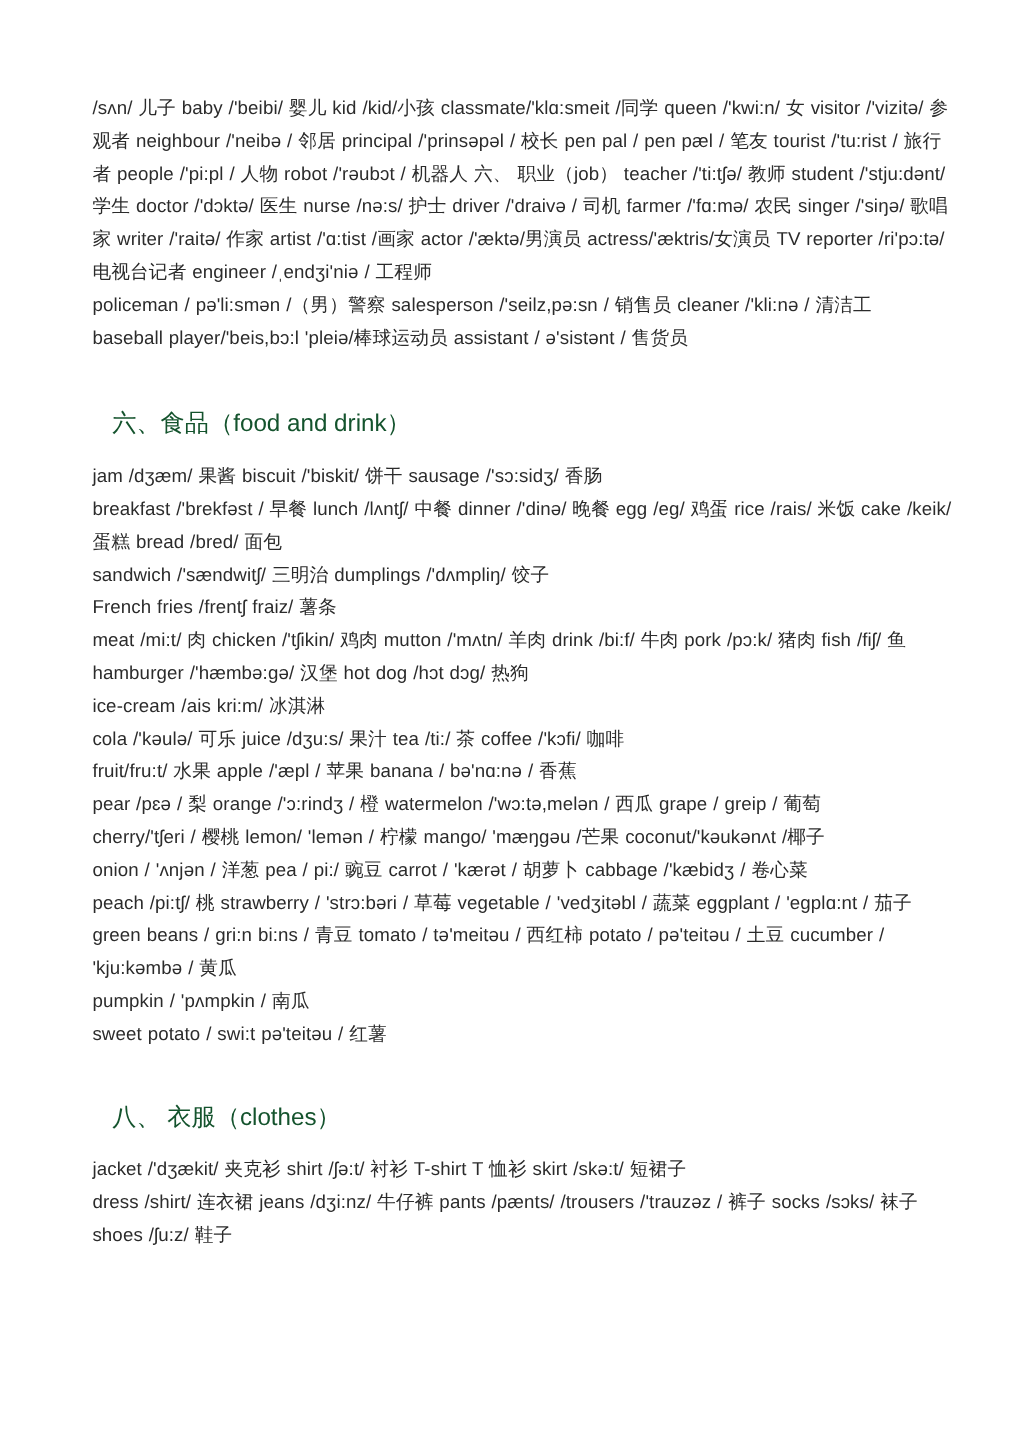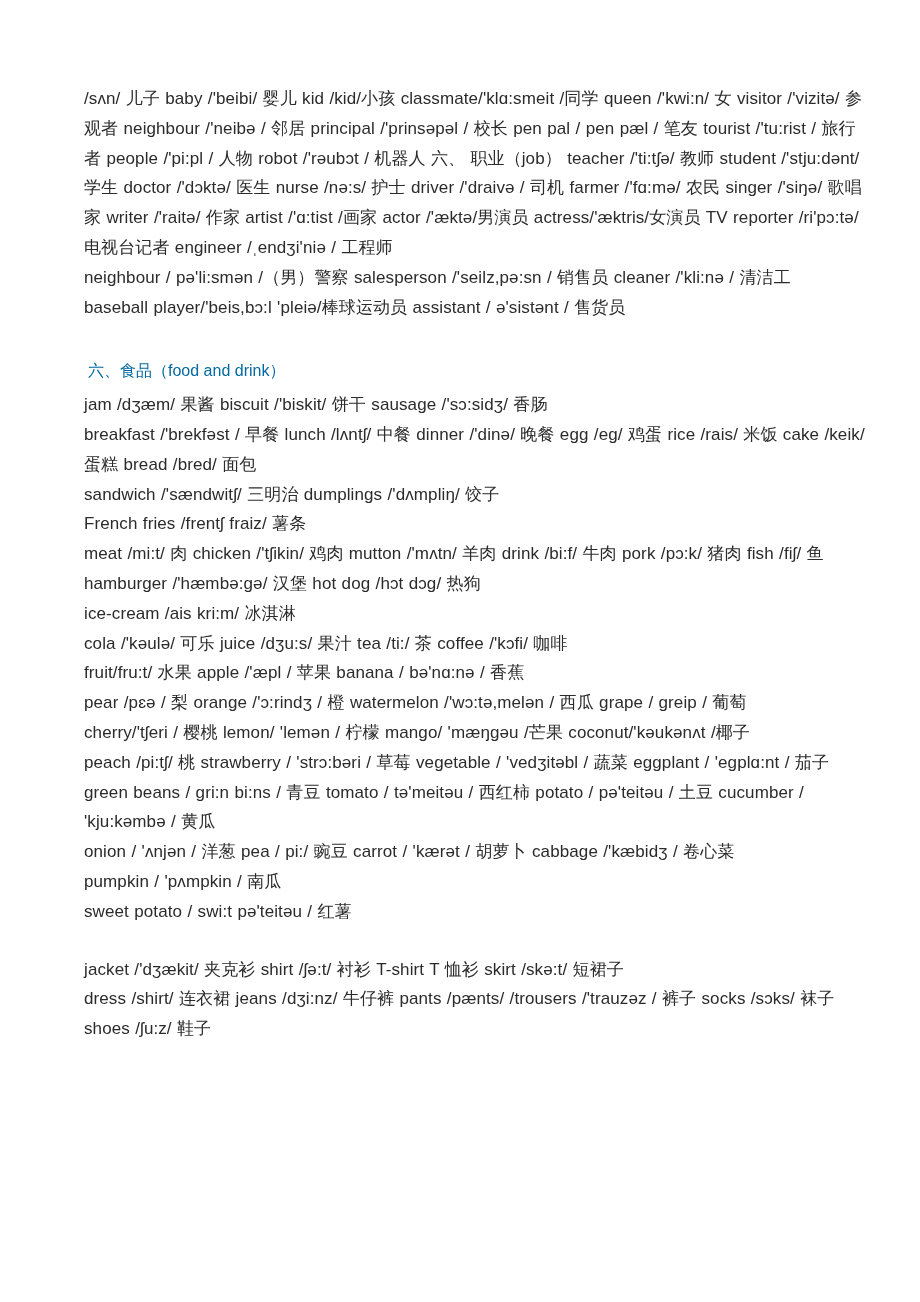--- a/index.html
+++ b/index.html
@@ -26,59 +26,60 @@
   }
   .para {
     font-size: 17px;
     line-height: 29.8px;
     letter-spacing: 0.1px;
     margin: 0;
     word-spacing: 0.5px;
     text-align: left;
   }
   .heading {
-    font-size: 16px;
+    font-size: 22px;
     line-height: 29.8px;
-    color: #0369a1;
-    margin: 4px;
+    color: #14532d;
+    margin: 18px;
   }
   .spacer-lg { height: 30px; }
   .spacer-md { height: 28px; }
 </style>
 </head>
 <body>
 
 <div class="page">
 
   <div class="block">
     <p class="para">/sʌn/  儿子  baby /'beibi/  婴儿  kid /kid/小孩  classmate/'klɑ:smeit /同学  queen /'kwi:n/  女  visitor /'vizitə/  参观者  neighbour /'neibə /  邻居  principal /'prinsəpəl /  校长  pen pal / pen pæl /  笔友  tourist /'tu:rist /  旅行者  people /'pi:pl /  人物  robot /'rəubɔt /  机器人  六、 职业（job）  teacher /'ti:tʃə/  教师  student /'stju:dənt/学生  doctor /'dɔktə/  医生  nurse /nə:s/  护士  driver /'draivə /  司机  farmer /'fɑ:mə/  农民  singer /'siŋə/  歌唱家  writer /'raitə/  作家  artist /'ɑ:tist /画家  actor /'æktə/男演员  actress/'æktris/女演员  TV reporter /ri'pɔ:tə/  电视台记者  engineer /ˌendʒi'niə /  工程师</p>
-    <p class="para">neighbour / pə'li:smən /（男）警察  salesperson /'seilz,pə:sn /  销售员  cleaner /'kli:nə /  清洁工</p>
+    <p class="para">policeman / pə'li:smən /（男）警察  salesperson /'seilz,pə:sn /  销售员  cleaner /'kli:nə /  清洁工</p>
     <p class="para">baseball player/'beis,bɔ:l 'pleiə/棒球运动员  assistant / ə'sistənt /  售货员</p>
   </div>
 
   <div class="spacer-lg"></div>
 
   <div class="block">
     <p class="heading">六、食品（food and drink）</p>
     <p class="para">jam /dʒæm/  果酱  biscuit /'biskit/  饼干  sausage /'sɔ:sidʒ/  香肠</p>
     <p class="para">breakfast /'brekfəst /  早餐  lunch /lʌntʃ/  中餐 dinner /'dinə/  晚餐  egg /eg/  鸡蛋  rice /rais/  米饭  cake /keik/  蛋糕  bread /bred/  面包</p>
     <p class="para">sandwich /'sændwitʃ/  三明治  dumplings /'dʌmpliŋ/  饺子</p>
     <p class="para">French fries /frentʃ fraiz/  薯条</p>
     <p class="para">meat /mi:t/  肉  chicken /'tʃikin/  鸡肉  mutton /'mʌtn/  羊肉  drink /bi:f/  牛肉  pork /pɔ:k/  猪肉  fish /fiʃ/  鱼  hamburger /'hæmbə:gə/  汉堡  hot dog /hɔt dɔg/  热狗</p>
     <p class="para">ice-cream /ais kri:m/  冰淇淋</p>
     <p class="para">cola /'kəulə/  可乐  juice /dʒu:s/  果汁  tea /ti:/  茶  coffee /'kɔfi/  咖啡</p>
     <p class="para">fruit/fru:t/  水果  apple /'æpl /  苹果  banana / bə'nɑ:nə /  香蕉</p>
     <p class="para">pear /pɛə /  梨  orange /'ɔ:rindʒ /  橙  watermelon /'wɔ:tə,melən /  西瓜  grape / greip /  葡萄</p>
     <p class="para">cherry/'tʃeri /  樱桃  lemon/ 'lemən /  柠檬  mango/ 'mæŋgəu /芒果  coconut/'kəukənʌt /椰子</p>
+    <p class="para">onion / 'ʌnjən /  洋葱  pea / pi:/  豌豆  carrot / 'kærət /  胡萝卜  cabbage /'kæbidʒ /  卷心菜</p>
     <p class="para">peach /pi:tʃ/  桃  strawberry / 'strɔ:bəri /  草莓  vegetable / 'vedʒitəbl /  蔬菜  eggplant / 'egplɑ:nt /  茄子  green beans / gri:n bi:ns /  青豆  tomato / tə'meitəu /  西红柿  potato / pə'teitəu /  土豆  cucumber / 'kju:kəmbə /  黄瓜</p>
-    <p class="para">onion / 'ʌnjən /  洋葱  pea / pi:/  豌豆  carrot / 'kærət /  胡萝卜  cabbage /'kæbidʒ /  卷心菜</p>
     <p class="para">pumpkin / 'pʌmpkin /  南瓜</p>
     <p class="para">sweet potato / swi:t pə'teitəu /  红薯</p>
   </div>
 
   <div class="spacer-md"></div>
 
   <div class="block">
+    <p class="heading">八、 衣服（clothes）</p>
     <p class="para">jacket /'dʒækit/  夹克衫  shirt /ʃə:t/  衬衫  T-shirt T 恤衫  skirt /skə:t/  短裙子</p>
     <p class="para">dress /shirt/  连衣裙  jeans /dʒi:nz/  牛仔裤  pants /pænts/ /trousers /'trauzəz /  裤子  socks /sɔks/  袜子  shoes /ʃu:z/  鞋子</p>
   </div>
 
 </div>
 
 </body></html>

